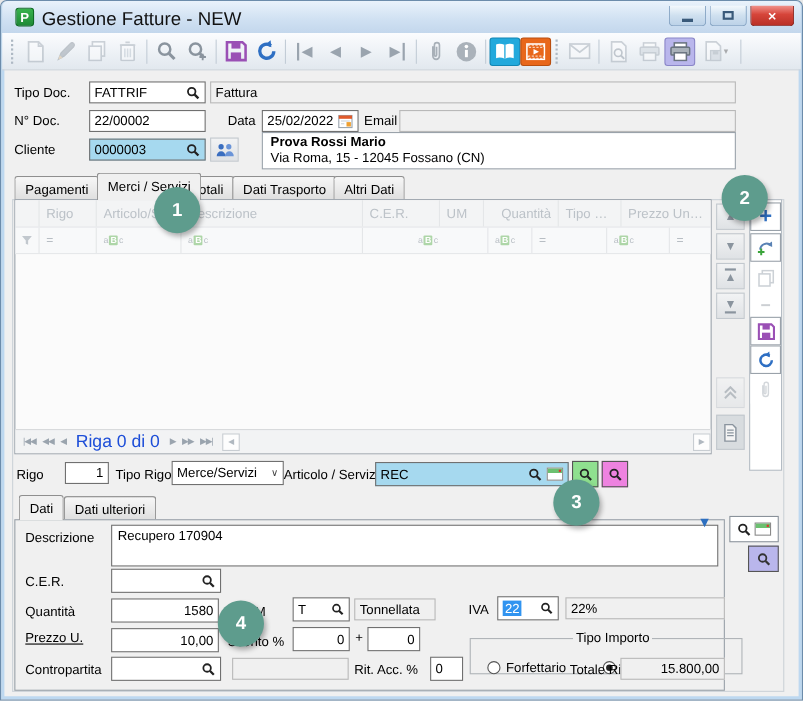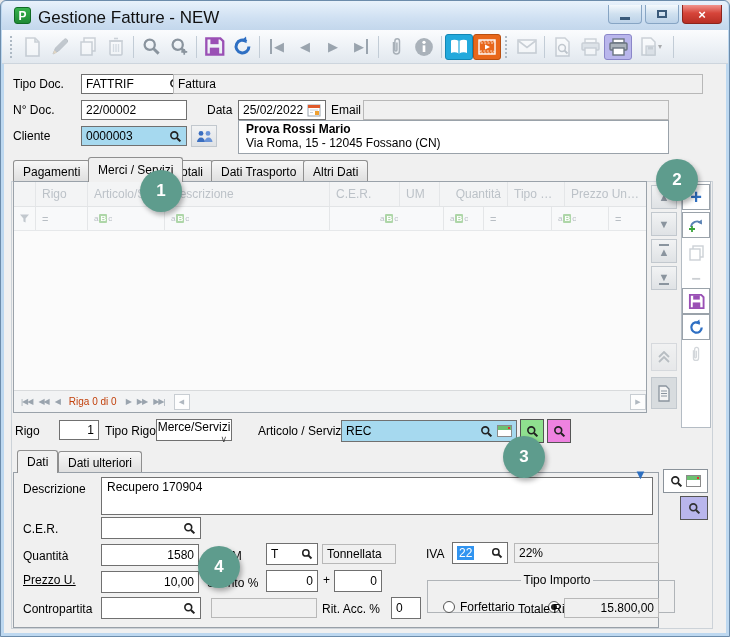--- a/index.html
+++ b/index.html
@@ -55,21 +55,21 @@
     color:#bcc2c8;flex:0 0 auto;}
   .gc.r{justify-content:flex-end;}
   .gc.last{flex:1 1 auto;border-right:none;}
   .gc .trunc{overflow:hidden;text-overflow:ellipsis;}
   .abc{font-size:8px;color:#b8bec4;letter-spacing:0;display:flex;align-items:center;}
   .abc b{display:inline-block;background:#aed6a8;color:#fff;font-weight:bold;padding:0 1px;margin:0 1px;border-radius:1px;font-size:8px;}
   .eq{color:#b8bec4;font-size:11px;}
   .gfoot{position:absolute;left:0;bottom:0;width:100%;height:22px;background:#f2f3f4;border-top:1px solid #d8dadc;
     display:flex;align-items:center;padding-left:4px;}
   .navg{color:#9aa4ae;font-size:8px;margin:0 3px;letter-spacing:-1px;flex:0 0 auto;}
-  .rectext{color:#c2410c;font-size:10px;margin:0 6px;flex:0 0 auto;}
+  .rectext{color:#1d4ed8;font-size:16px;margin:0 6px;flex:0 0 auto;}
   .sbbtn{width:16px;height:16px;border:1px solid #c8cdd2;background:#fdfdfd;color:#b0b8c0;font-size:7px;
     display:flex;align-items:center;justify-content:center;flex:0 0 auto;}
   .sbtrack{flex:1;height:16px;}
   
   .gbtn{position:absolute;width:26px;height:24px;background:linear-gradient(#f2f3f4,#dfe2e5);border:1px solid #c2c8ce;
     display:flex;align-items:center;justify-content:center;color:#8a949e;font-size:11px;}
   .wcol{position:absolute;left:680px;top:180px;width:30px;height:247px;background:#fff;border:1px solid #b4bcc4;}
   .wbtn2{position:absolute;left:681px;width:28px;height:26px;background:#fff;display:flex;align-items:center;justify-content:center;}
   .wbtn2.raised{border:1px solid #9aa2aa;}
   .wbtn2.flat{opacity:.5;}
@@ -263,21 +263,21 @@
   <div class="lbl" style="left:12px;top:76px;">Tipo Doc.</div>
   <div class="field" style="left:80px;top:73px;width:106px;height:20px;">
     <span class="val">FATTRIF</span>
     <span class="magic">
         <svg width="13" height="13" viewBox="0 0 16 16">
           <circle cx="6.5" cy="6.5" r="4.2" fill="none" stroke="#222" stroke-width="2"></circle>
           <path d="M9.8 9.8 L14 14" stroke="#222" stroke-width="2.6"></path>
         </svg>
       </span>
   </div>
-  <div class="field ro" style="left:172px;top:73px;width:530px;height:20px;">
+  <div class="field ro" style="left:190px;top:73px;width:478px;height:20px;">
     <span class="val">Fattura</span>
   </div>
 
   <div class="lbl" style="left:12px;top:102px;">N° Doc.</div>
   <div class="field" style="left:80px;top:99px;width:106px;height:20px;justify-content:flex-end;">
     <span class="val">22/00002</span>
   </div>
   <div class="lbl" style="left:206px;top:102px;">Data</div>
   <div class="field" style="left:237px;top:99px;width:88px;height:20px;justify-content:flex-end;">
     <span class="val">25/02/2022</span>
@@ -471,21 +471,21 @@
     <svg width="12" height="17" viewBox="0 0 14 20">
         <path d="M4 5 v9 a3 3 0 0 0 6 0 V4 a2.3 2.3 0 0 0 -4.6 0 v9 a1 1 0 0 0 2 0 V5.5" fill="none" stroke="#a8b0b8" stroke-width="1.5"></path>
       </svg>
   </div>
 
   <div class="lbl" style="left:14px;top:423px;">Rigo</div>
   <div class="field ro" style="left:58px;top:419px;width:40px;height:20px;background:#fff;border-color:#707070;">
     <span class="val r">1</span>
   </div>
   <div class="lbl" style="left:104px;top:423px;">Tipo Rigo</div>
-  <div class="select" style="left:155px;top:418px;width:76px;height:22px;flex-direction:column;">
+  <div class="select" style="left:155px;top:418px;width:102px;height:22px;">
     <span>Merce/Servizi</span>
     <span class="chev">∨</span>
   </div>
   <div class="lbl" style="left:257px;top:423px;">Articolo / Servizio</div>
   <div class="field blue" style="left:340px;top:419px;width:176px;height:22px;">
     <span class="val">REC</span>
     <span class="magic">
         <svg width="13" height="13" viewBox="0 0 16 16">
           <circle cx="6.5" cy="6.5" r="4.2" fill="none" stroke="#222" stroke-width="2"></circle>
           <path d="M9.8 9.8 L14 14" stroke="#222" stroke-width="2.6"></path>

